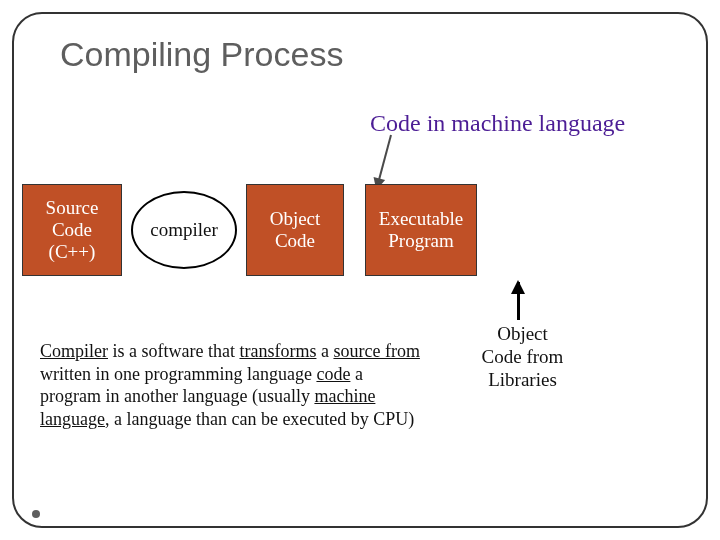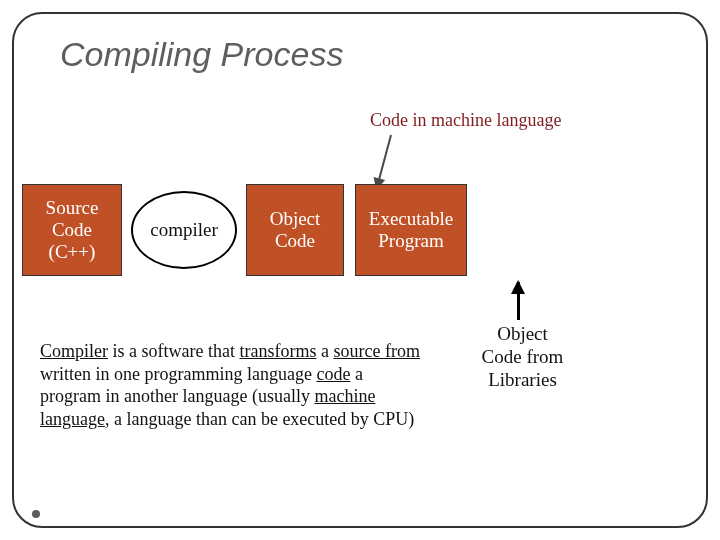--- a/index.html
+++ b/index.html
@@ -22,28 +22,27 @@
     border-radius: 30px;
     box-sizing: border-box;
   }
   .title {
     position: absolute;
     top: 35px;
     left: 60px;
     font-size: 34px;
     color: #5e5e5e;
     font-weight: normal;
-    font-style: italic;
   }
   .annotation {
     position: absolute;
     top: 110px;
     left: 370px;
-    font-size: 18px;
-    color: #7f1d1d;
+    font-size: 24px;
+    color: #4c1d95;
     font-family: "Times New Roman", serif;
   }
   .arrow-annotation {
     position: absolute;
     top: 135px;
     left: 390px;
     width: 2px;
     height: 55px;
     background: #4a4a4a;
     transform: rotate(15deg);
@@ -75,21 +74,21 @@
     display: flex;
     flex-direction: column;
     justify-content: center;
     font-family: "Times New Roman", serif;
     font-size: 19px;
     line-height: 1.15;
     box-sizing: border-box;
   }
   .box.source { width: 100px; height: 92px; }
   .box.object { width: 98px; height: 92px; margin-left: 9px;}
-  .box.exec   { width: 112px; height: 92px; margin-left: 11px;}
+  .box.exec   { width: 112px; height: 92px; margin-left: 21px;}
   .ellipse {
     width: 102px;
     height: 74px;
     border-radius: 50%;
     border: 2px solid #000;
     background: #fff;
     color: #111;
     text-align: center;
     display: flex;
     align-items: center;

